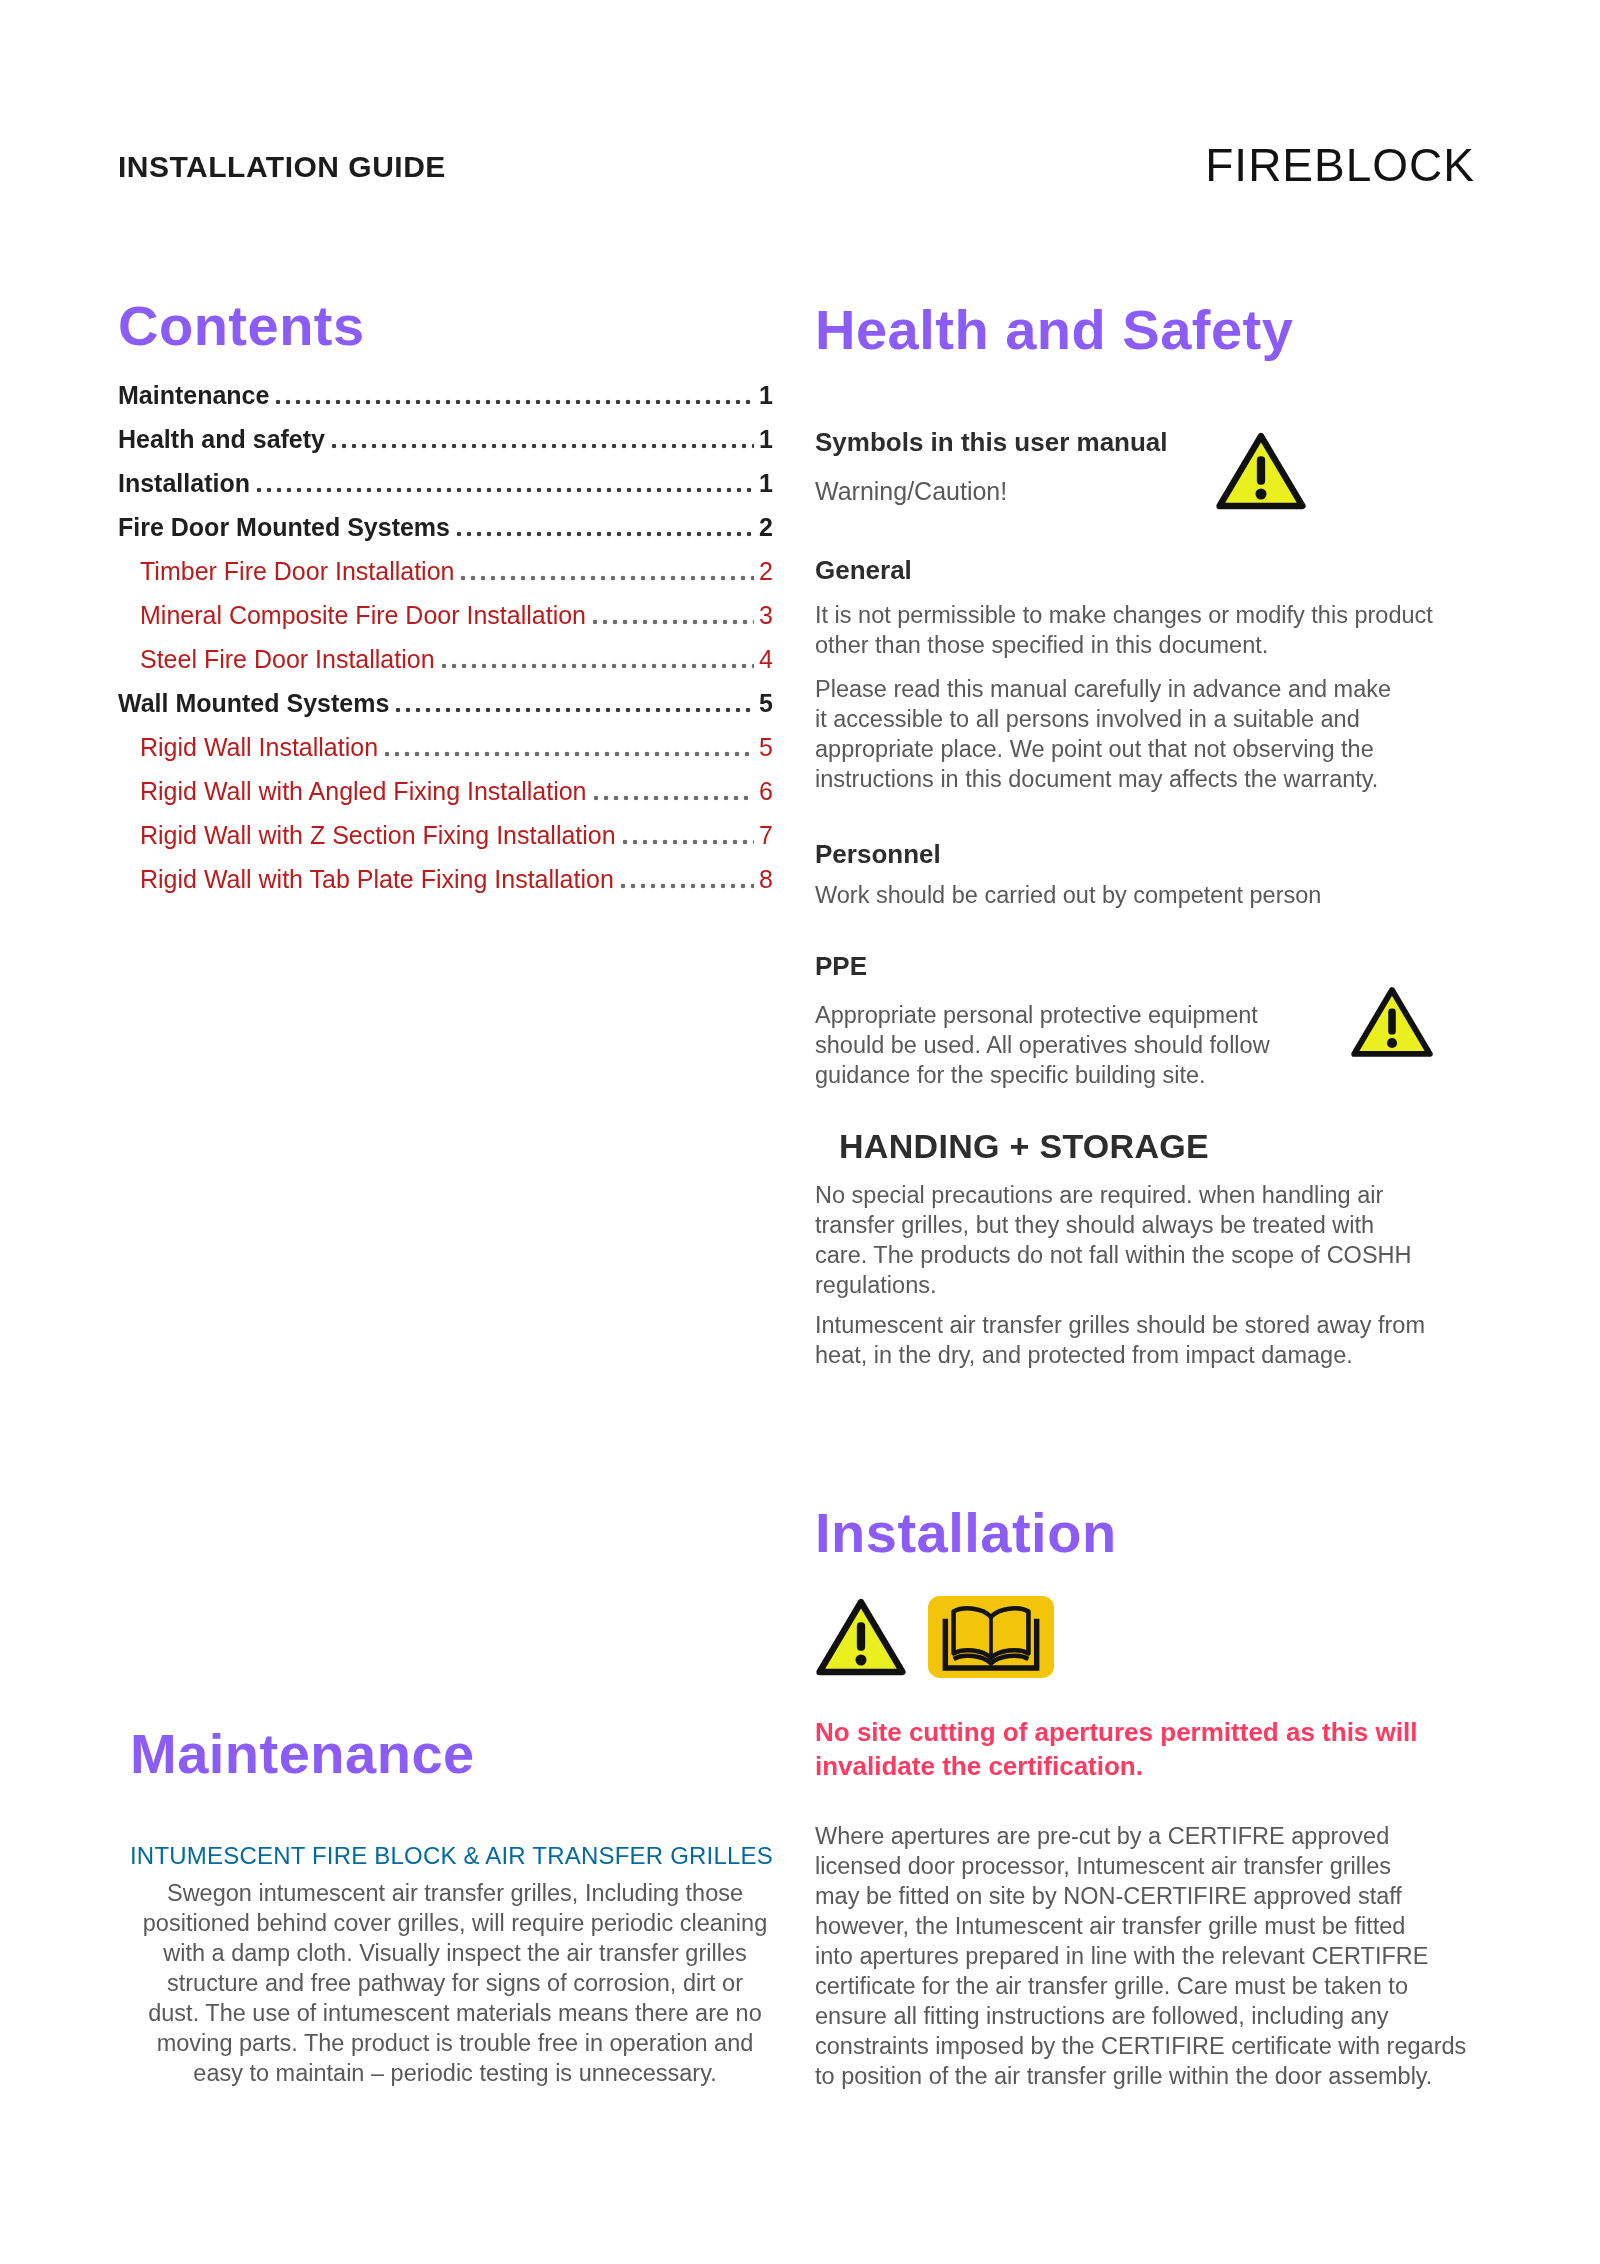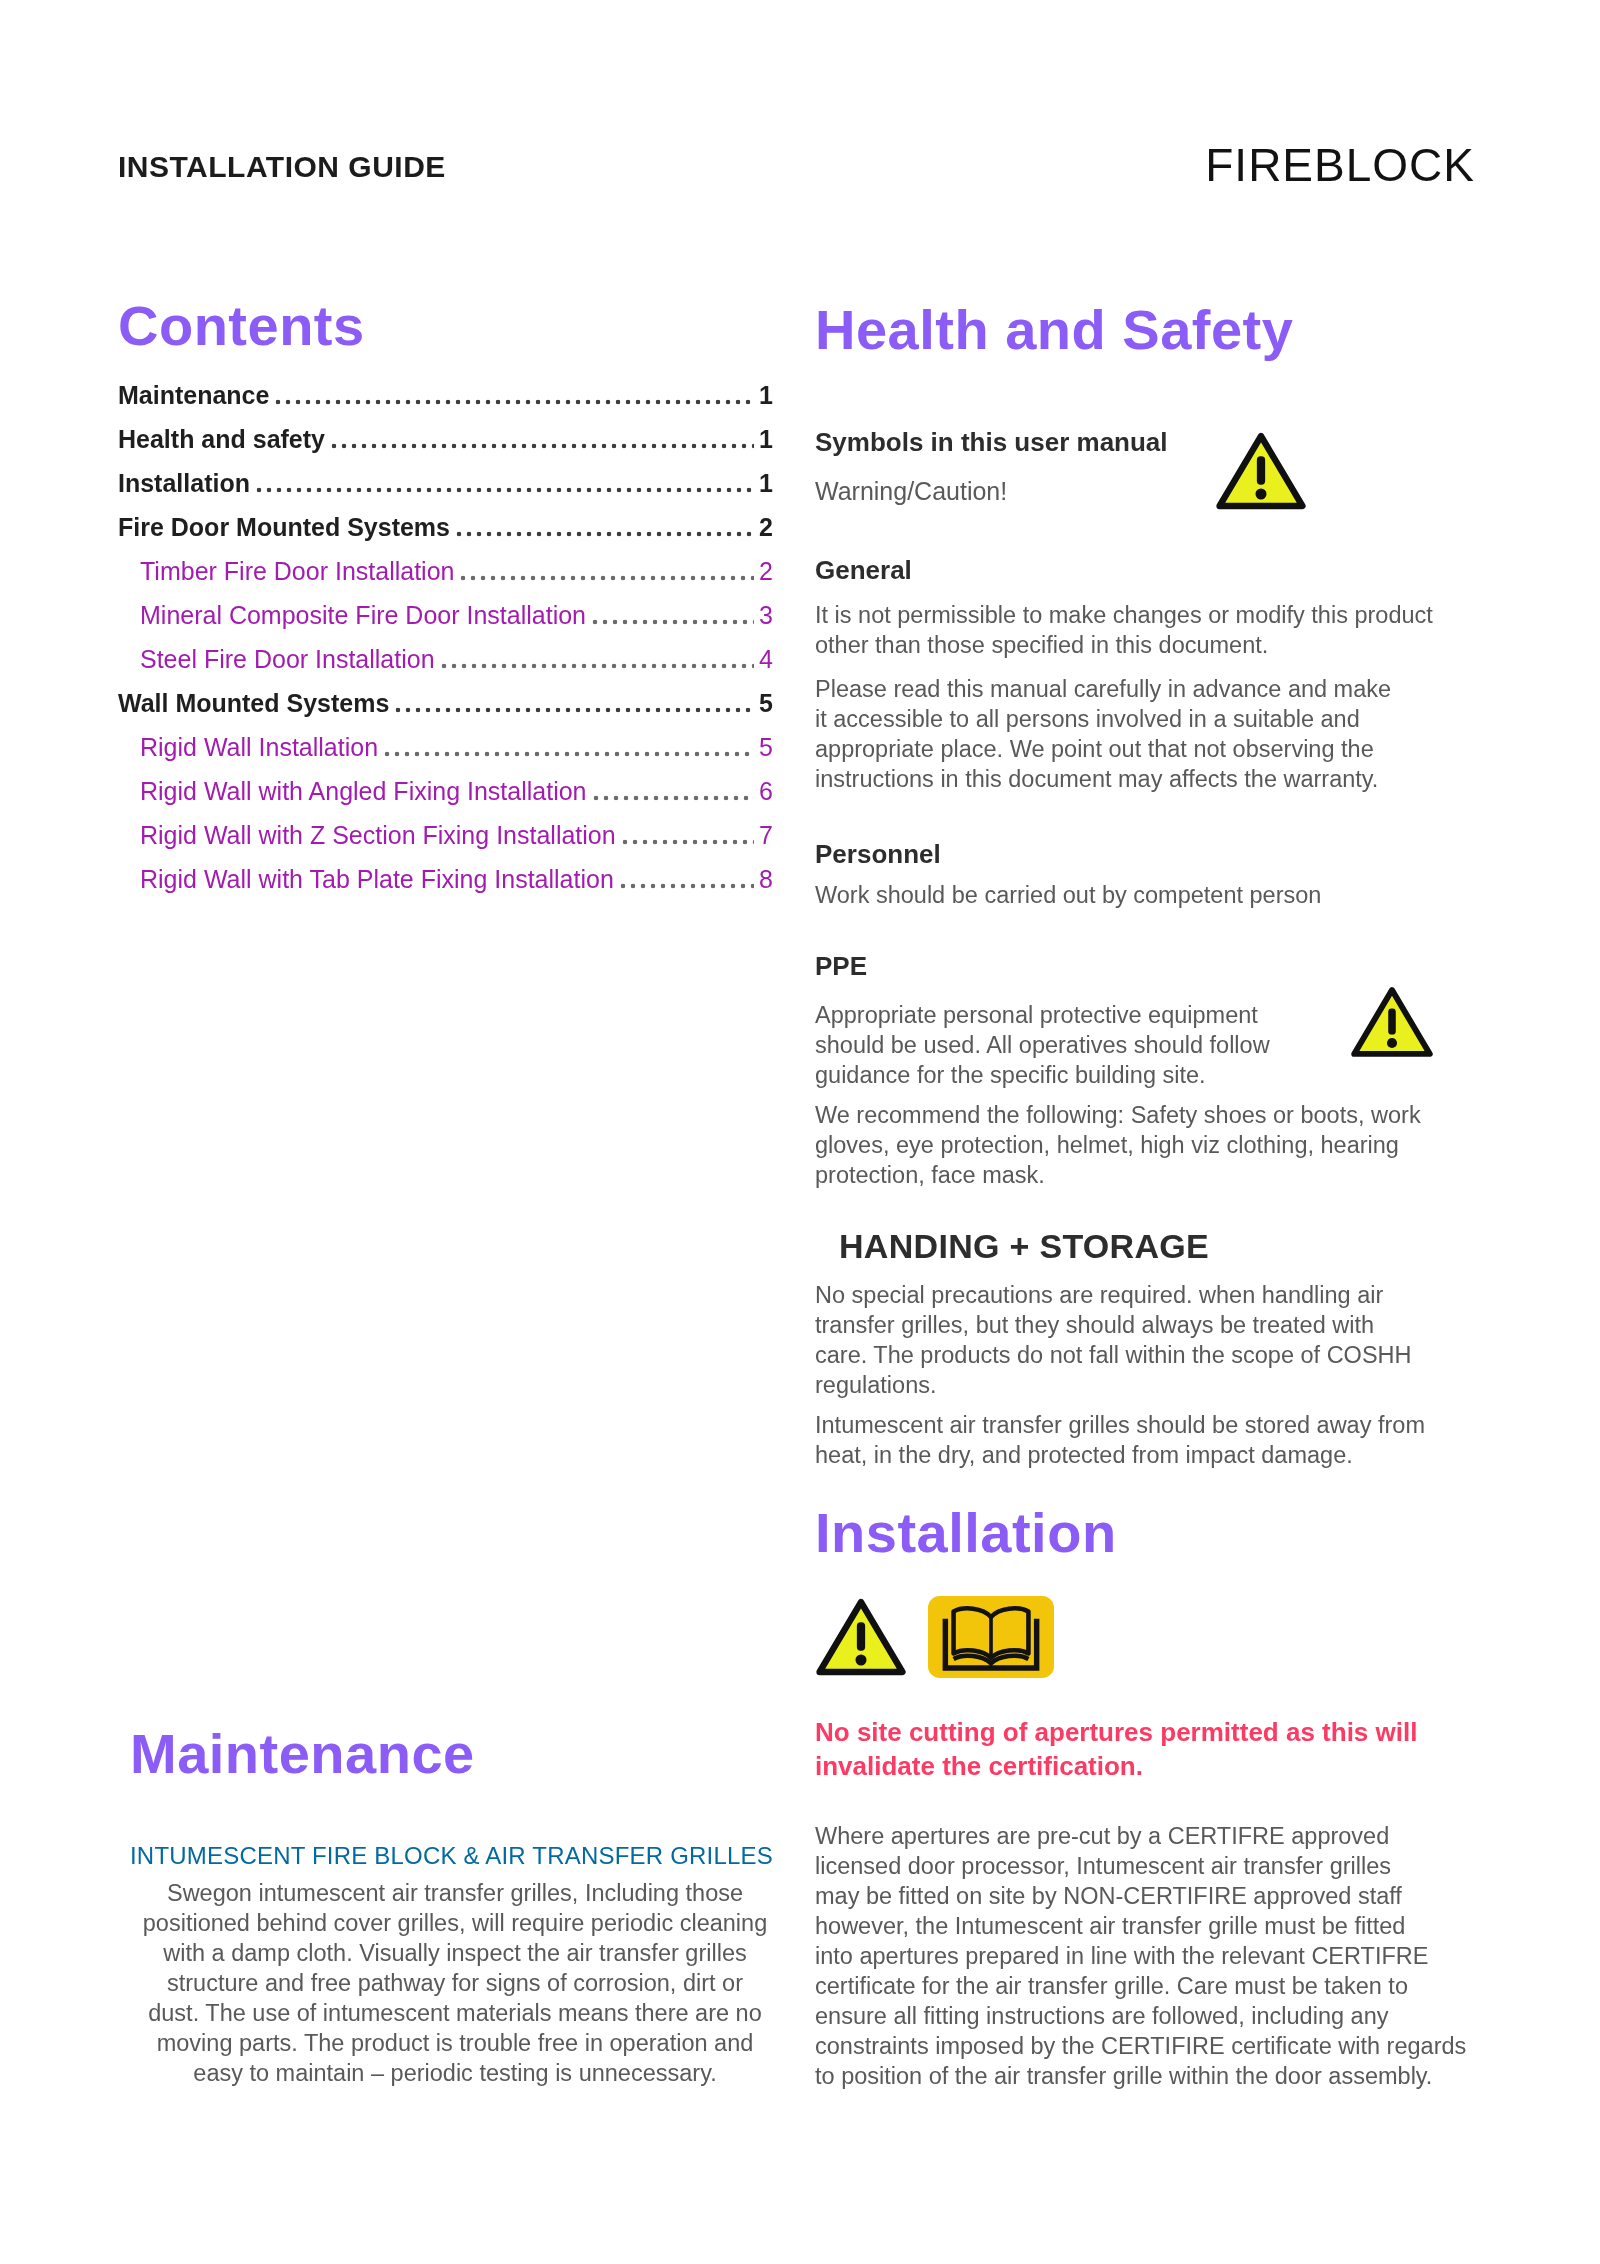--- a/index.html
+++ b/index.html
@@ -19,21 +19,21 @@
   }
   .brand-logo{
     position:absolute;right:125px;top:138px;
     font-size:46px;font-weight:500;color:#121212;letter-spacing:1px;
   }
   
   .contents-block{position:absolute;left:118px;top:298px;width:655px;}
   .toc{margin-top:30px;}
   .toc-row{display:flex;align-items:flex-end;font-size:25px;height:26px;margin-bottom:18px;}
   .toc-row.l1{font-weight:700;color:#1f1f1f;}
-  .toc-row.l2{font-weight:400;color:#a21caf;padding-left:22px;}
+  .toc-row.l2{font-weight:400;color:#b91c1c;padding-left:22px;}
   .toc-label{white-space:nowrap;}
   .toc-leader{
     flex:1;height:8px;margin:0 5px 4px 6px;
     background-image:radial-gradient(circle at 3px 4px,#3c3c3c 2px,transparent 2.6px);
     background-size:10px 8px;background-repeat:repeat-x;
   }
   .toc-row.l2 .toc-leader{
     background-image:radial-gradient(circle at 3px 4px,#6b6b6b 2px,transparent 2.6px);
   }
   .toc-page{white-space:nowrap;}
@@ -175,23 +175,20 @@
 should be used. All operatives should follow
 guidance for the specific building site.</div>
     <span class="warn-icon-2">
       <svg width="84" height="80" viewBox="0 0 100 92">
         <path d="M50 8 L95 84 H5 Z" fill="#eaef1e" stroke="#101010" stroke-width="7" stroke-linejoin="round"></path>
         <rect x="45.5" y="30" width="9" height="31" rx="4" fill="#101010"></rect>
         <circle cx="50" cy="71" r="6" fill="#101010"></circle>
       </svg>
     </span>
   </div>
-  <div class="body-text p-mt10">We recommend the following: Safety shoes or boots, work
-gloves, eye protection, helmet, high viz clothing, hearing
-protection, face mask.</div>
 
   <div class="sub-heading handling-heading">HANDING + STORAGE</div>
   <div class="body-text p-mt18">No special precautions are required. when handling air
 transfer grilles, but they should always be treated with
 care. The products do not fall within the scope of COSHH
 regulations.</div>
   <div class="body-text p-mt10">Intumescent air transfer grilles should be stored away from
 heat, in the dry, and protected from impact damage.</div>
 </div>
 

